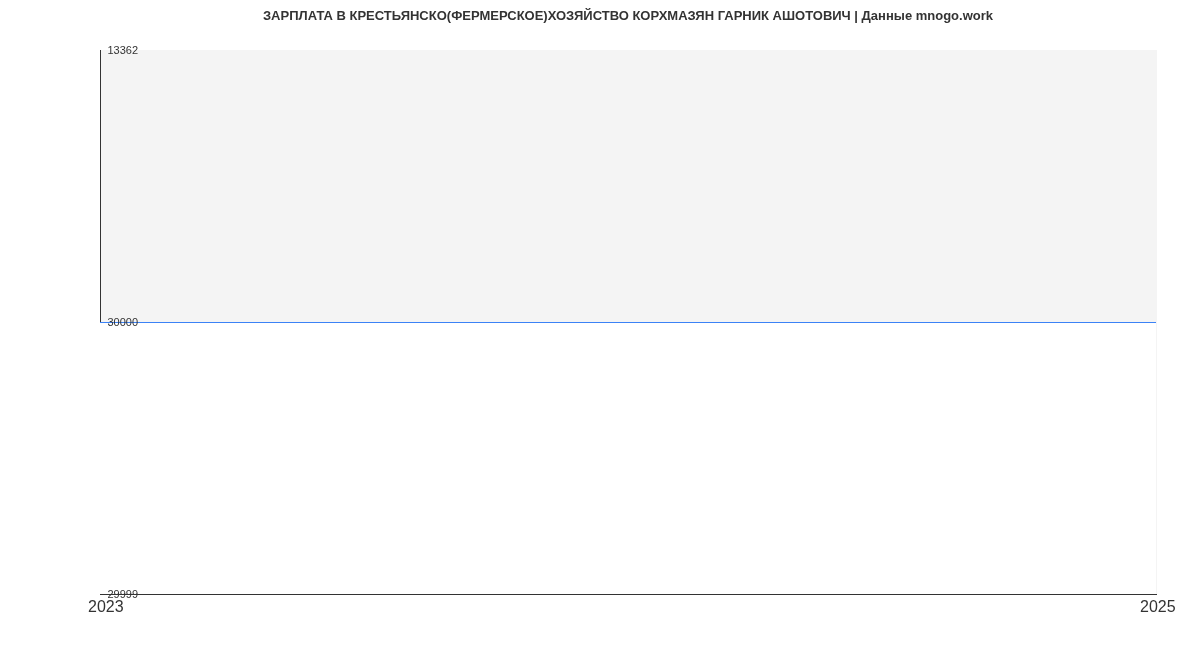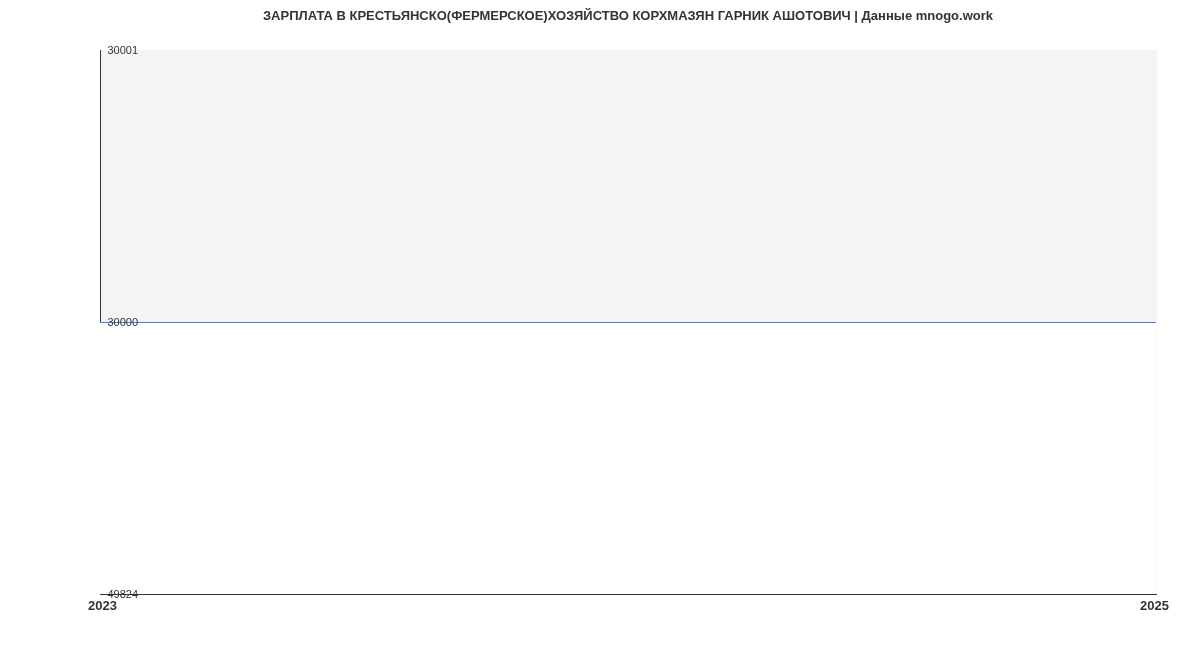--- a/index.html
+++ b/index.html
@@ -61,34 +61,33 @@
     position: absolute;
     right: 1062px;
     font-size: 11px;
     color: #333;
     transform: translateY(-50%);
     white-space: nowrap;
   }
   .xtick {
     position: absolute;
     top: 598px;
-    font-size: 13px;
+    font-size: 16px;
     color: #333;
-    font-weight: bold;
   }
 </style>
 </head>
 <body>
 
 <div class="title">ЗАРПЛАТА В КРЕСТЬЯНСКО(ФЕРМЕРСКОЕ)ХОЗЯЙСТВО КОРХМАЗЯН ГАРНИК АШОТОВИЧ | Данные mnogo.work</div>
 
 <div class="chart">
   <div class="plot-bg"></div>
   <div class="gridline"></div>
   <div class="dataline"></div>
 </div>
 
-<div class="ytick" style="top:50px;">30001</div>
+<div class="ytick" style="top:50px;">13362</div>
 <div class="ytick" style="top:322px;margin-left:48px;">30000</div>
-<div class="ytick" style="top:594px;">49824</div>
+<div class="ytick" style="top:594px;">29999</div>
 
 <div class="xtick" style="left:88px;">2023</div>
 <div class="xtick" style="left:1140px;">2025</div>
 
 </body></html>

